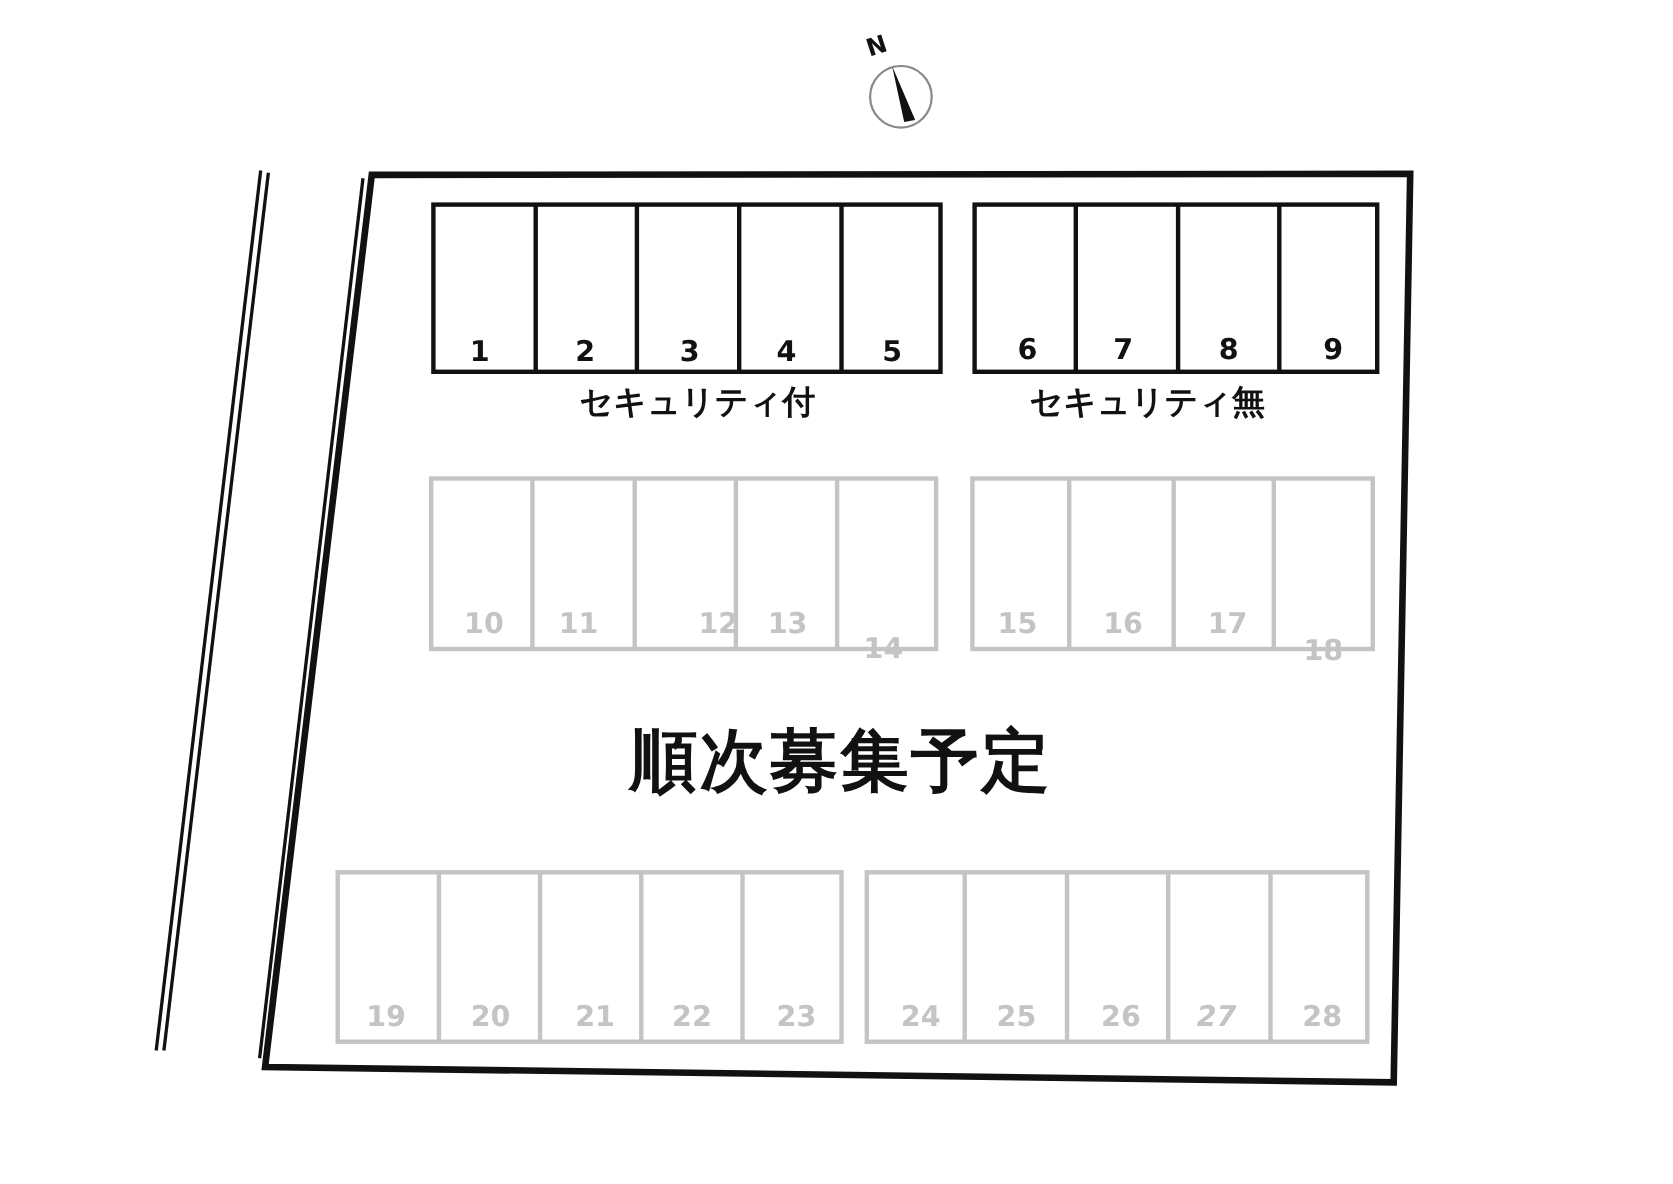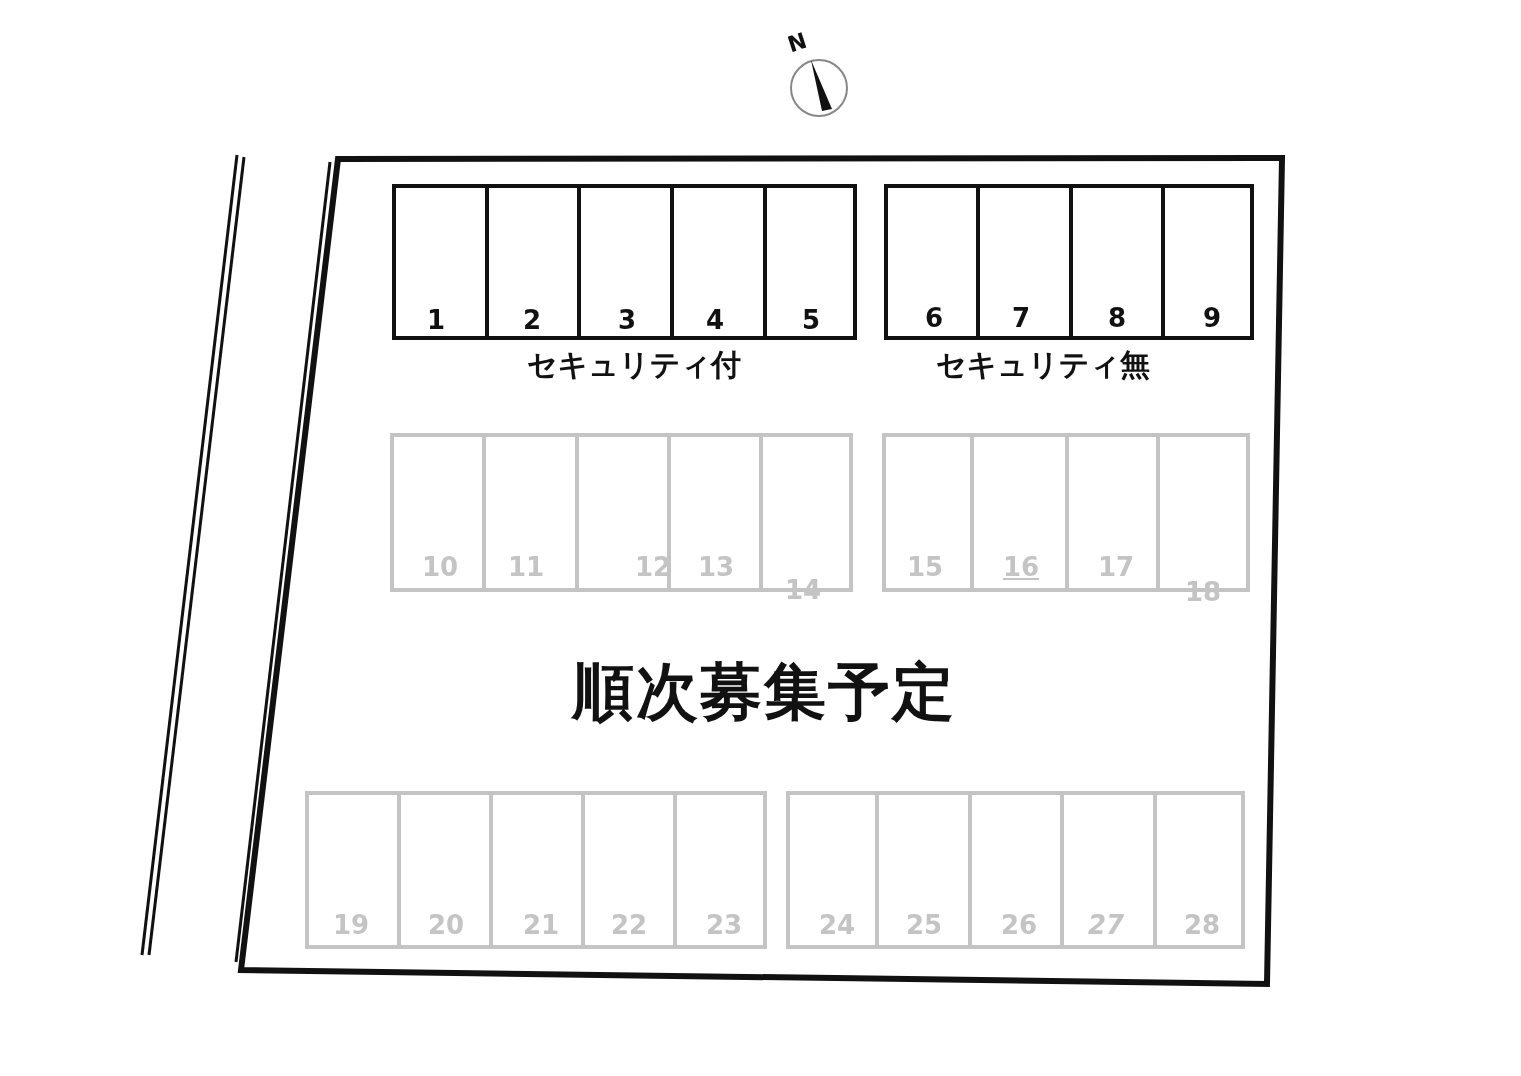--- a/index.html
+++ b/index.html
@@ -93,21 +93,21 @@
 <div class="lbl group-label" style="left:634px;top:345px;">セキュリティ付</div>
 <div class="lbl group-label" style="left:1043px;top:345px;">セキュリティ無</div>
 
 <div class="lbl num-gray" style="left:440px;top:552px;">10</div>
 <div class="lbl num-gray" style="left:526px;top:552px;">11</div>
 <div class="lbl num-gray" style="left:621px;top:552px;margin-left:32px;">12</div>
 <div class="lbl num-gray" style="left:716px;top:552px;">13</div>
 <div class="lbl num-gray" style="left:803px;top:552px;margin-top:23px;">14</div>
 
 <div class="lbl num-gray" style="left:925px;top:552px;">15</div>
-<div class="lbl num-gray" style="left:1021px;top:552px;text-decoration:underline;">16</div>
+<div class="lbl num-gray" style="left:1021px;top:552px;">16</div>
 <div class="lbl num-gray" style="left:1116px;top:552px;">17</div>
 <div class="lbl num-gray" style="left:1203px;top:552px;margin-top:25px;">18</div>
 
 <div class="lbl big-label" style="left:764px;top:650px;">順次募集予定</div>
 
 <div class="lbl num-gray" style="left:351px;top:910px;">19</div>
 <div class="lbl num-gray" style="left:446px;top:910px;">20</div>
 <div class="lbl num-gray" style="left:541px;top:910px;">21</div>
 <div class="lbl num-gray" style="left:629px;top:910px;">22</div>
 <div class="lbl num-gray" style="left:724px;top:910px;">23</div>

